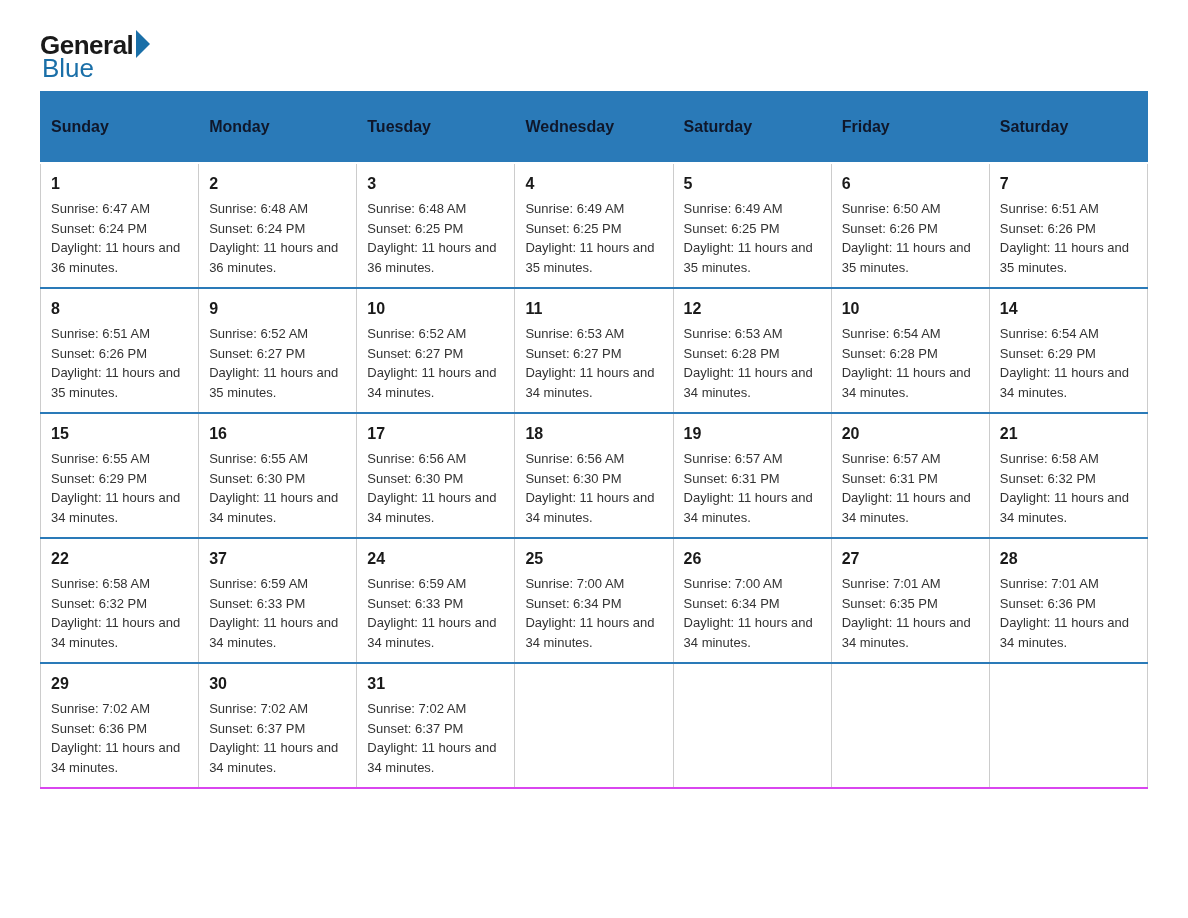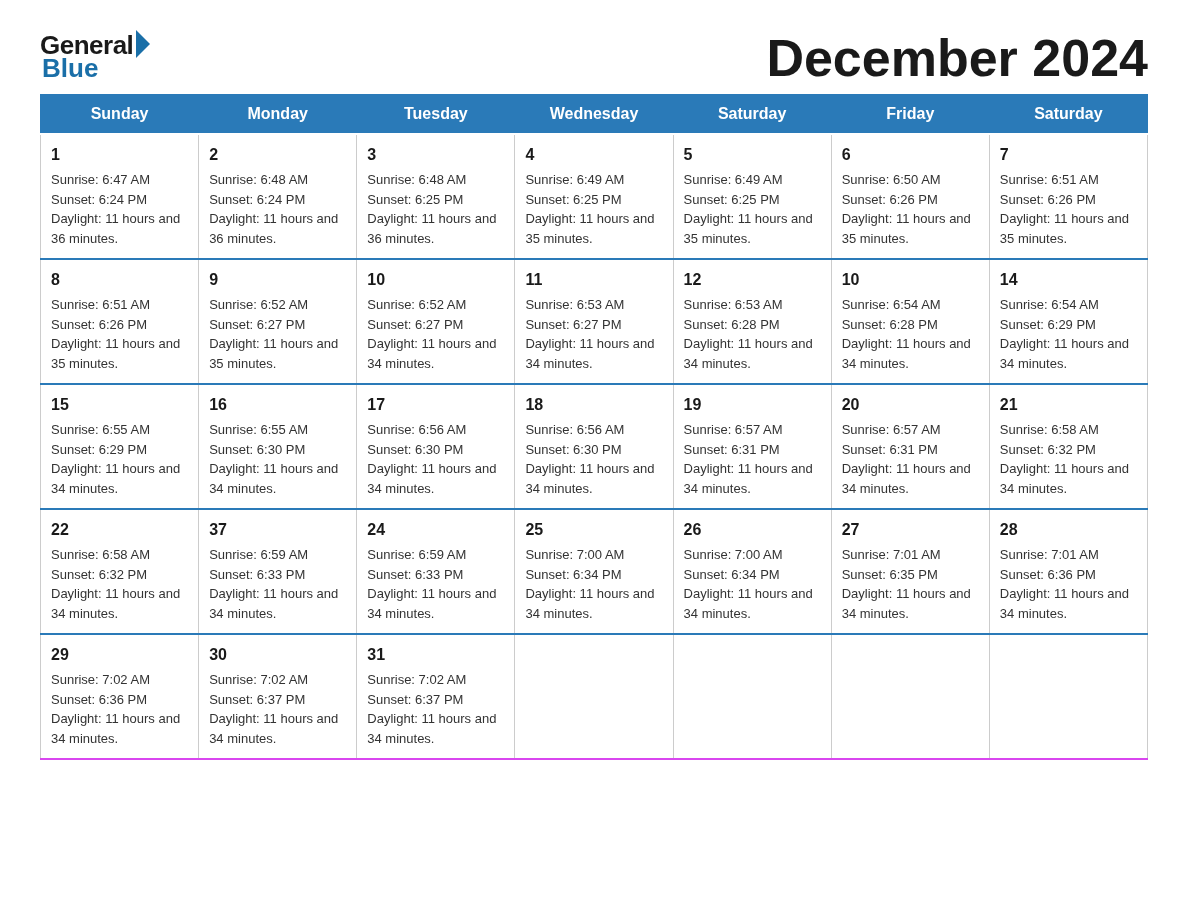--- a/index.html
+++ b/index.html
@@ -35,21 +35,21 @@
       width: 0;
       height: 0;
       border-left: 14px solid #1a6fa8;
       border-top: 14px solid transparent;
       border-bottom: 14px solid transparent;
       margin-left: 3px;
       margin-top: -4px;
     }
     .logo-blue {
       font-size: 26px;
-      font-weight: bold;
+      font-weight: normal;
       color: #1a6fa8;
       margin-left: 2px;
       margin-top: -8px;
     }
     .title-section {
       text-align: right;
     }
     .month-title {
       font-size: 52px;
       font-weight: bold;
@@ -61,25 +61,25 @@
       color: #555;
       margin-top: 4px;
     }
     table {
       width: 100%;
       border-collapse: collapse;
       table-layout: fixed;
     }
     th {
       background-color: #2a7ab8;
-      color: #ffffff;
-      padding: 10px 10px;
+      color: #0f172a;
+      padding: 26px 10px;
       font-size: 16px;
       font-weight: bold;
-      text-align: center;
+      text-align: left;
       border: 1px solid #2a7ab8;
     }
     td {
       vertical-align: top;
       padding: 8px 10px 10px 10px;
       border: 1px solid #ccc;
       font-size: 13px;
       color: #333;
       line-height: 1.5;
     }
@@ -108,21 +108,20 @@
 
 <div class="header">
   <div class="logo">
     <div class="logo-top">
       <span class="logo-general">General</span>
       <div class="logo-triangle"></div>
     </div>
     <span class="logo-blue">Blue</span>
   </div>
   <div class="title-section">
-    <div class="month-title">December 2024</div>
   </div>
 </div>
 
 <table>
   <thead>
     <tr>
       <th>Sunday</th>
       <th>Monday</th>
       <th>Tuesday</th>
       <th>Wednesday</th>

